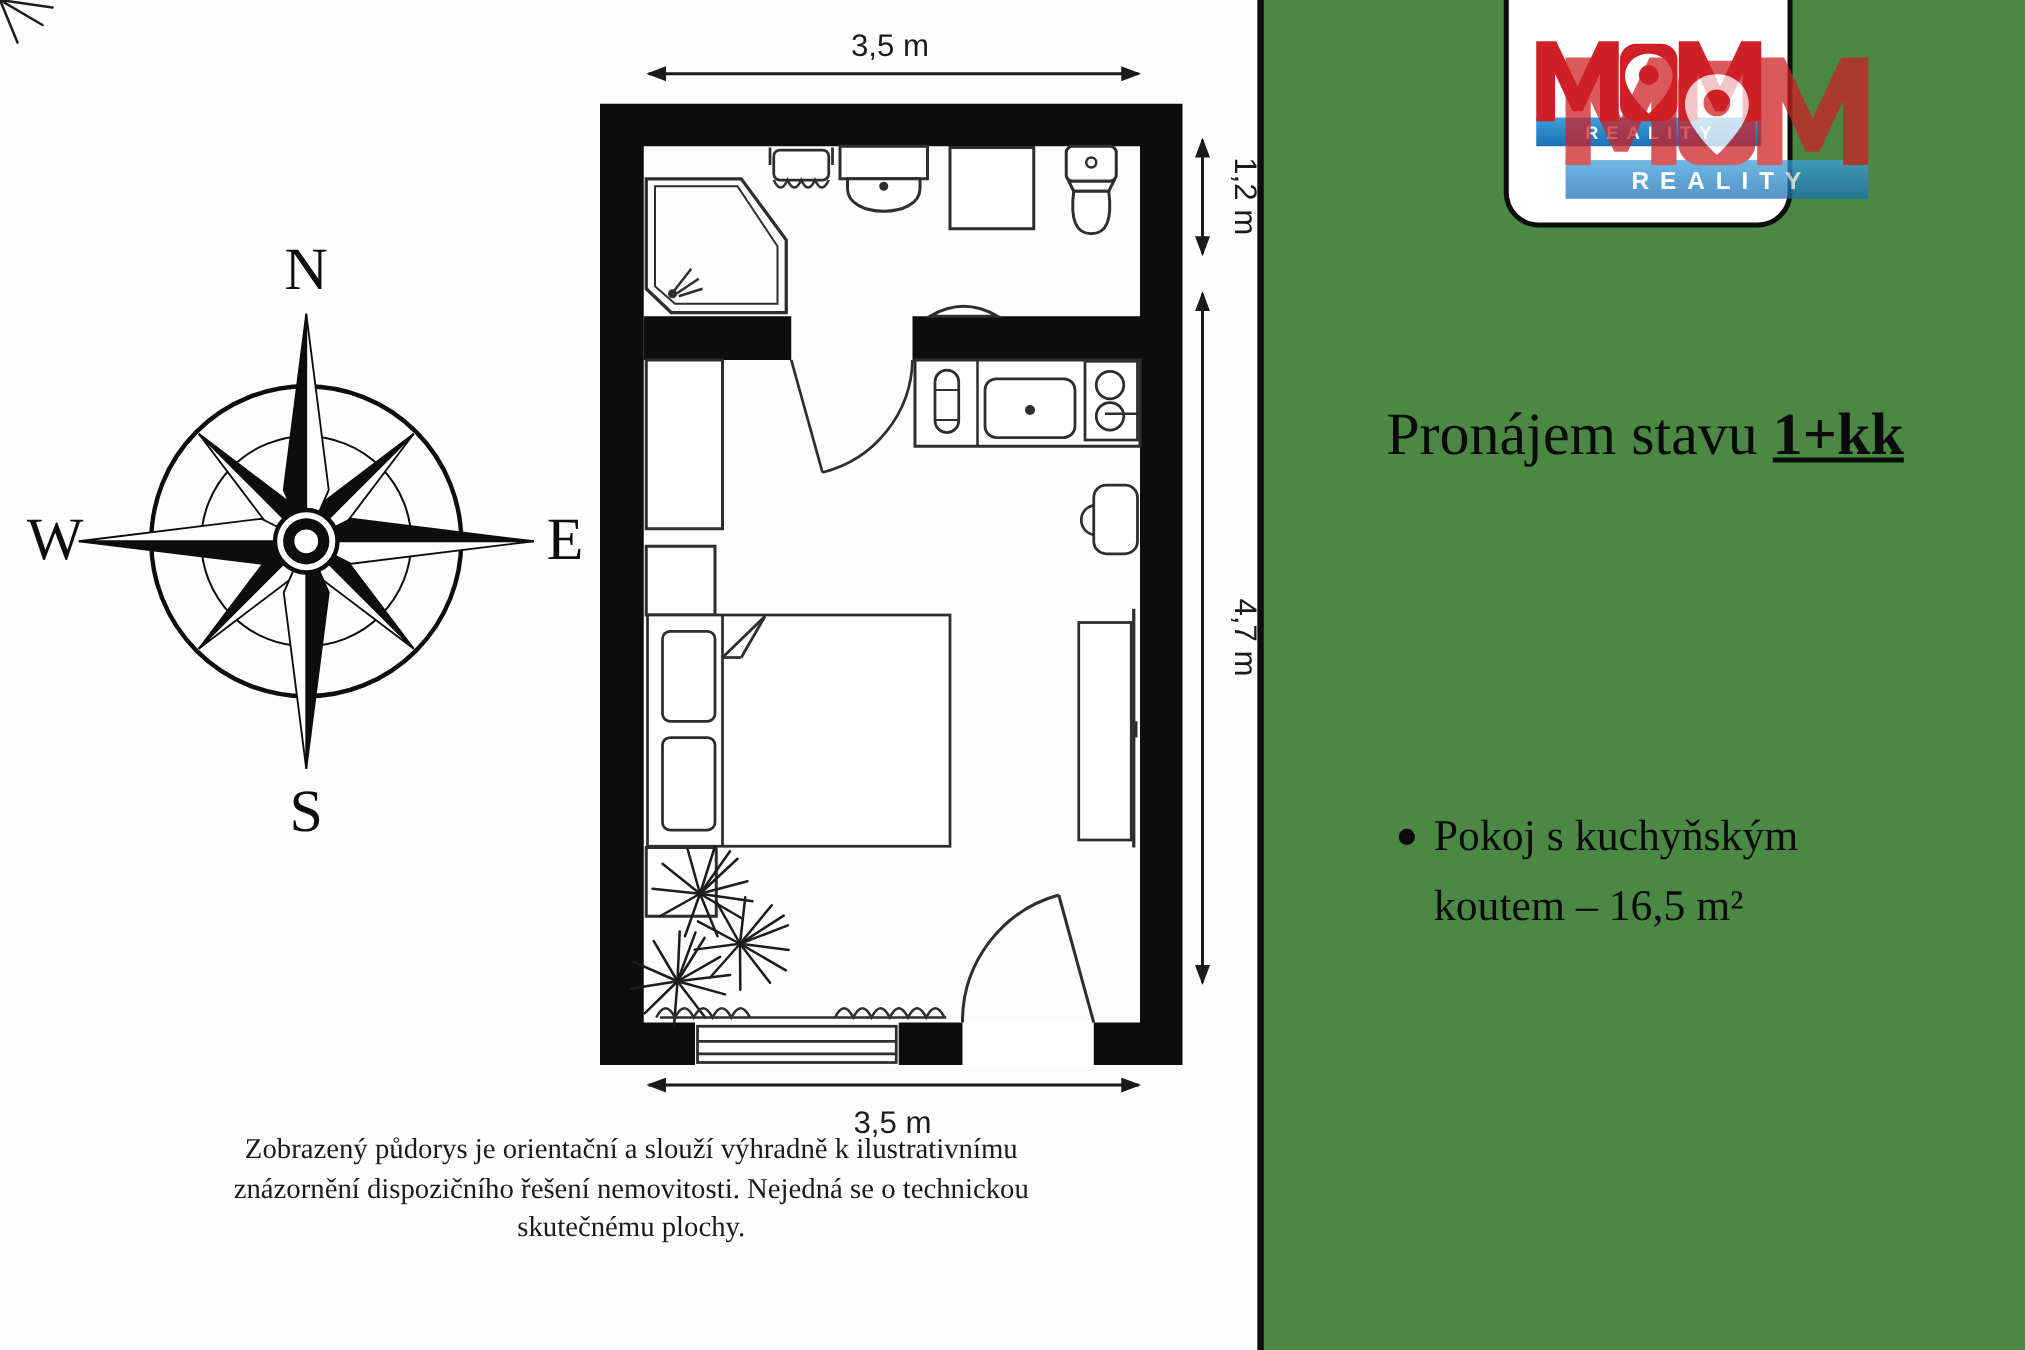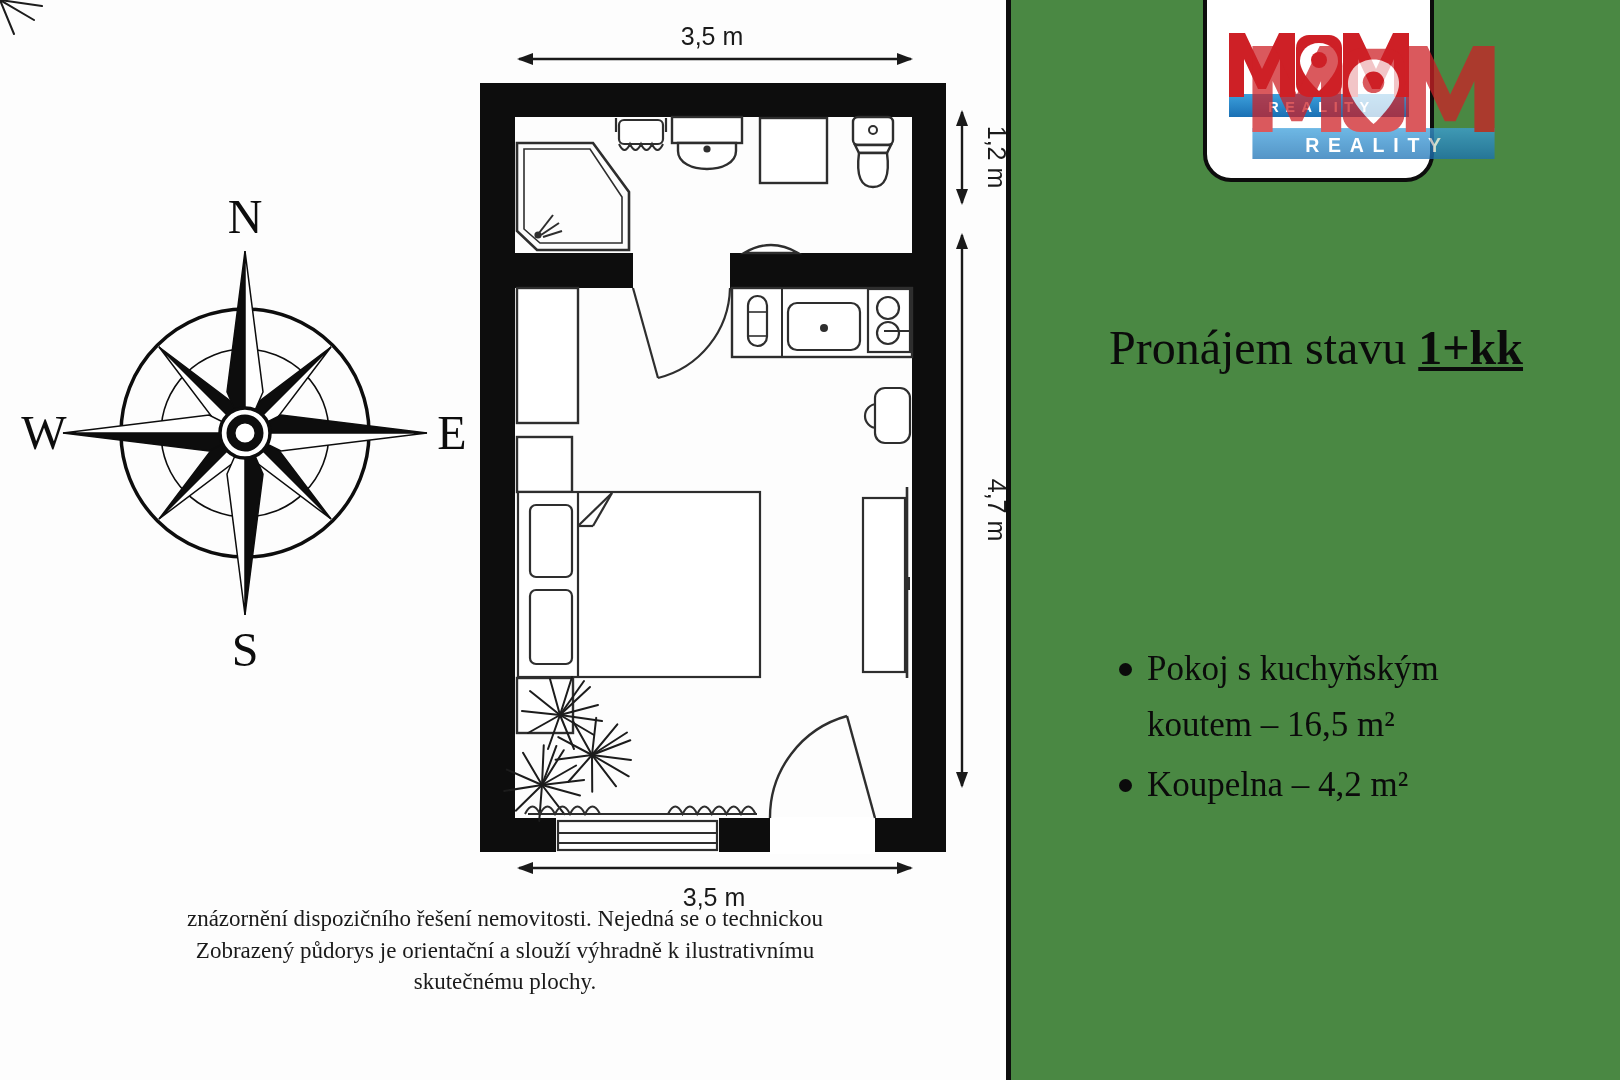--- a/index.html
+++ b/index.html
@@ -215,22 +215,22 @@
   </g>
   <g fill="#1a1a1a" font-size="25" text-anchor="middle">
     <text x="712" y="45">3,5 m</text>
     <text x="714" y="906">3,5 m</text>
     <text x="988" y="157" transform="rotate(90 988 157)">1,2 m</text>
     <text x="988" y="510" transform="rotate(90 988 510)">4,7 m</text>
   </g>
 </svg>
 
 <div class="abs" id="disclaimer">
+  <div>Zobrazený půdorys je orientační a slouží výhradně k ilustrativnímu</div>
   <div>znázornění dispozičního řešení nemovitosti. Nejedná se o technickou</div>
-  <div>Zobrazený půdorys je orientační a slouží výhradně k ilustrativnímu</div>
   <div>skutečnému plochy.</div>
 </div>
 
 <div class="abs" id="green-panel"></div>
 
 <div class="abs" id="logo-card"></div>
 
 <svg class="abs mmlogo" id="mm-logo-back" viewBox="0 0 180 84" aria-label="M&amp;M">
   <defs>
     <linearGradient id="barblue" x1="0" y1="0" x2="0" y2="1">
@@ -270,17 +270,13 @@
     <span>Pronájem stavu</span>
     <b>1+kk</b>
   </div>
 </div>
 
 <div class="abs" id="features">
   <div class="feature-item">
     <span class="feature-dot"></span>
     <span>Pokoj s kuchyňským koutem – 16,5 m²</span>
   </div>
-  <div class="feature-item">
-    <span class="feature-dot"></span>
-    <span>Koupelna – 4,2 m²</span>
-  </div>
 </div>
 
 </body></html>

